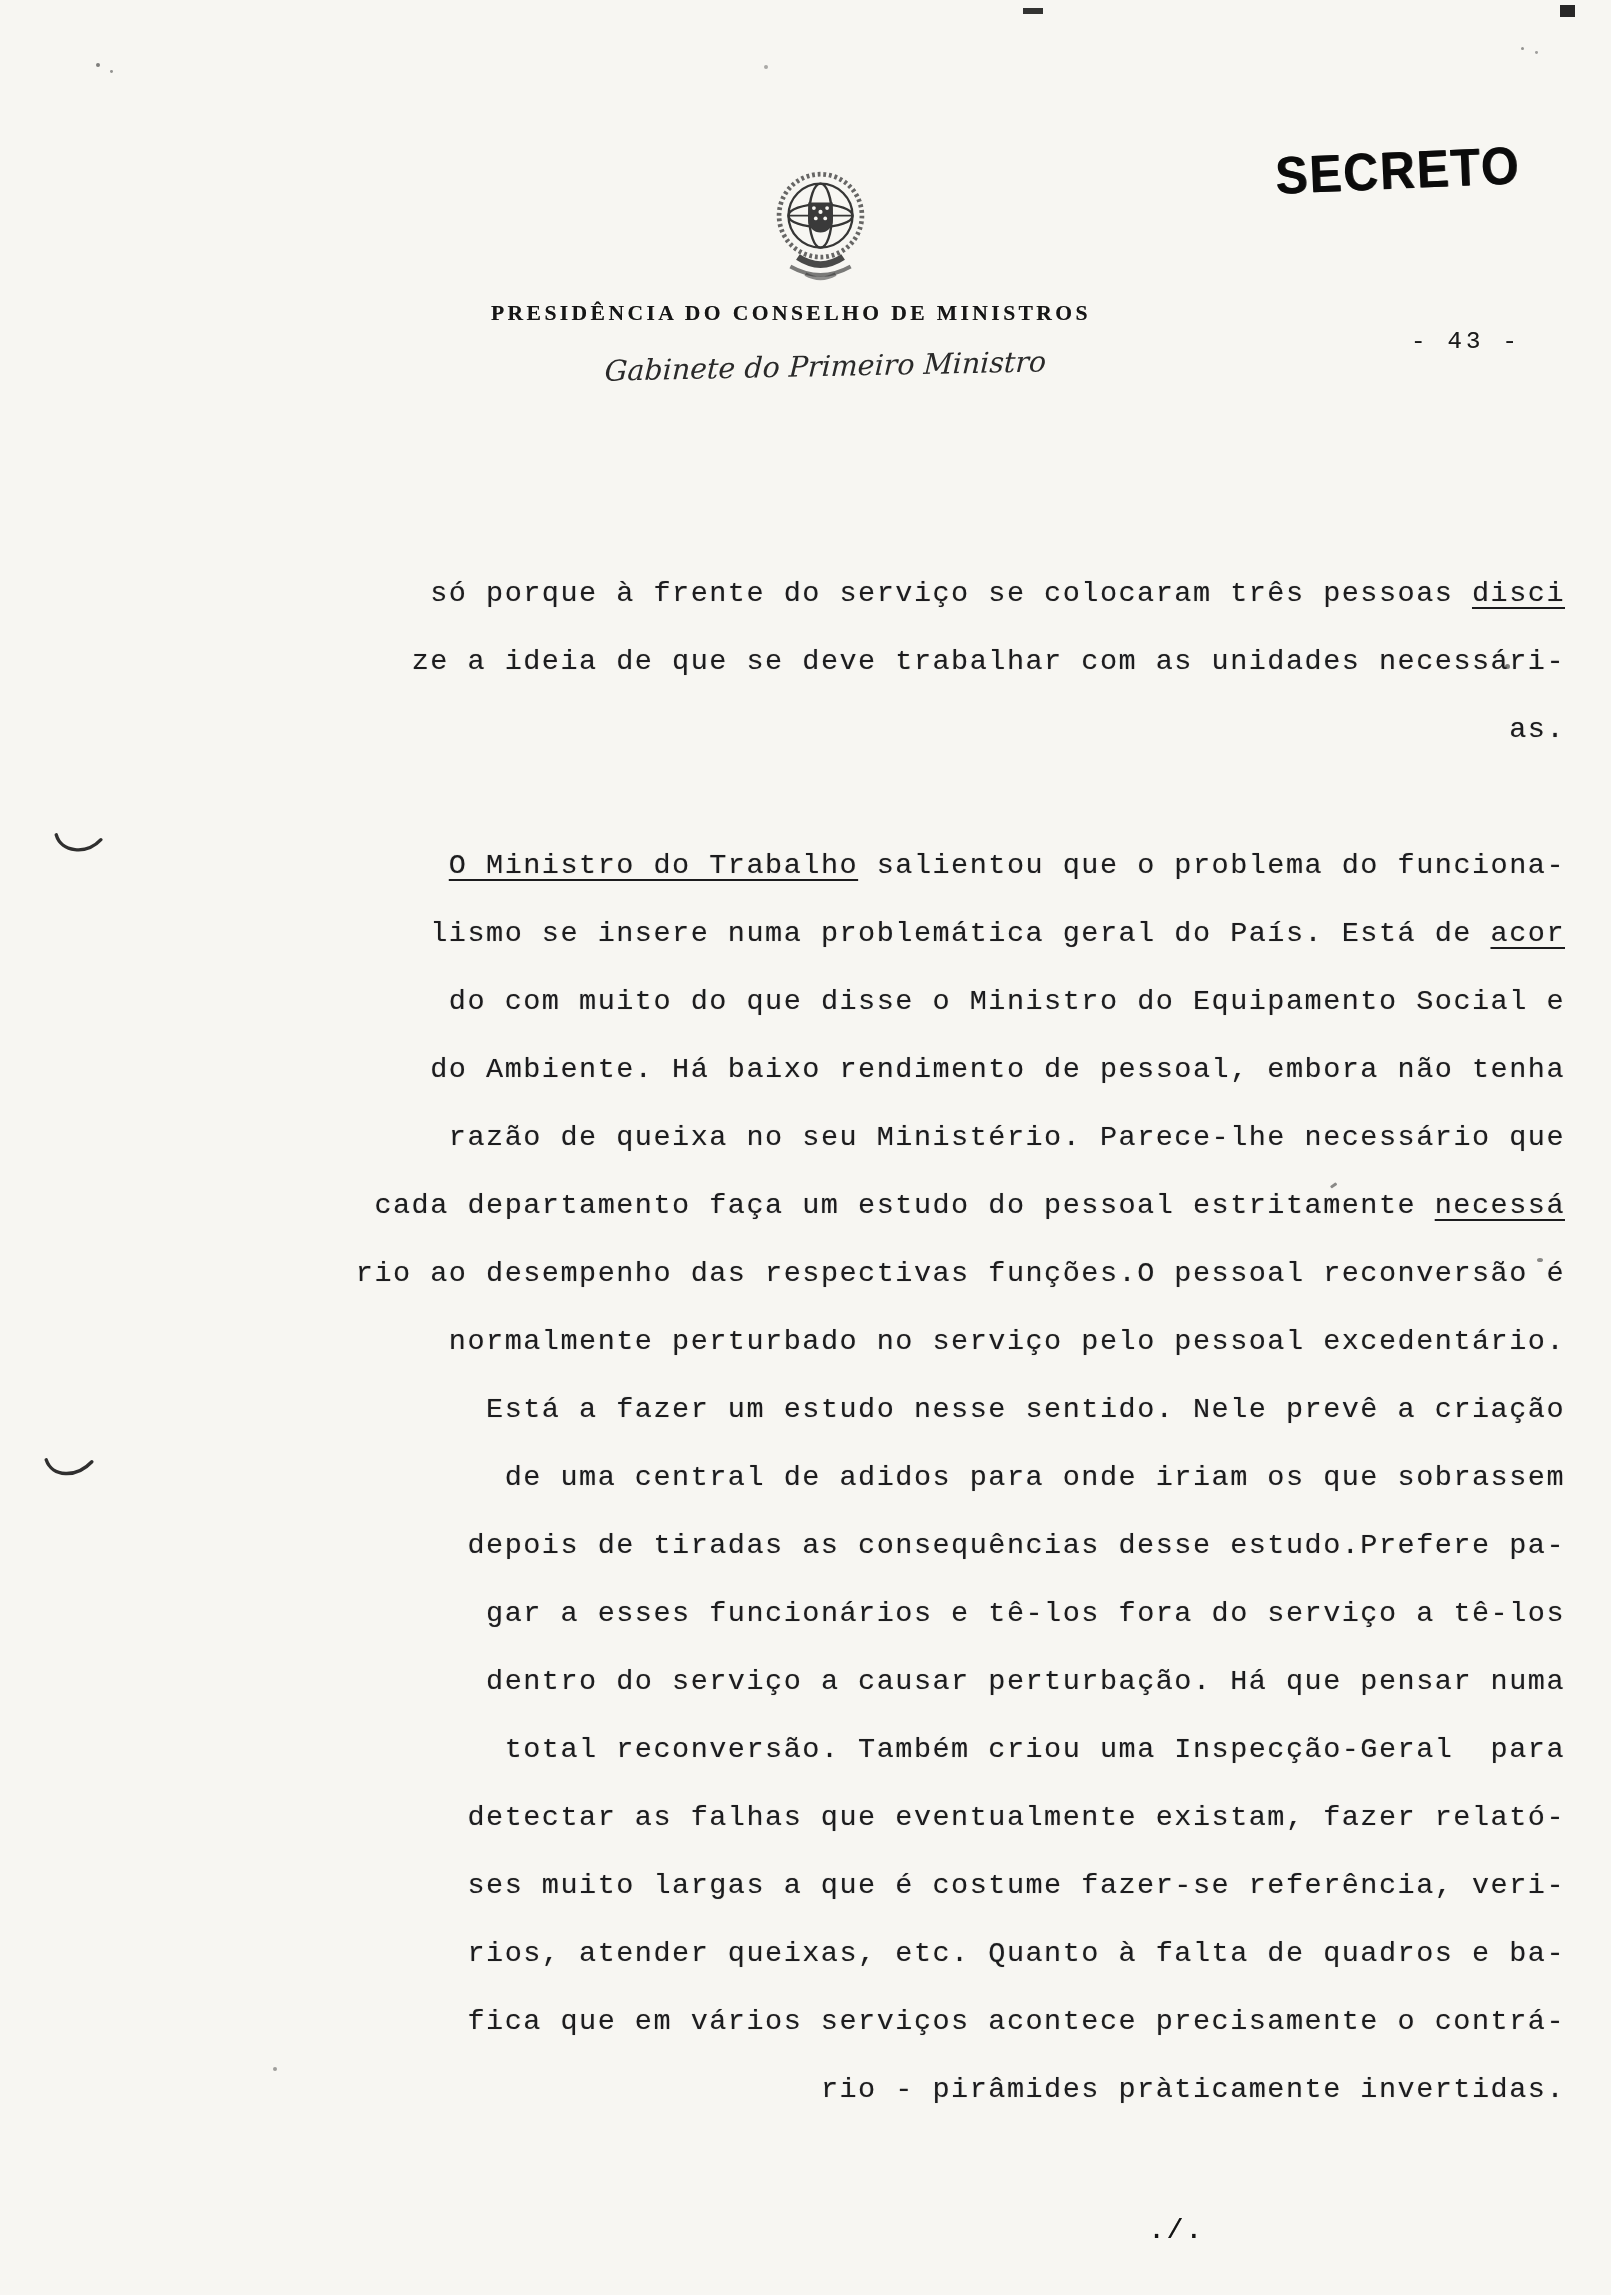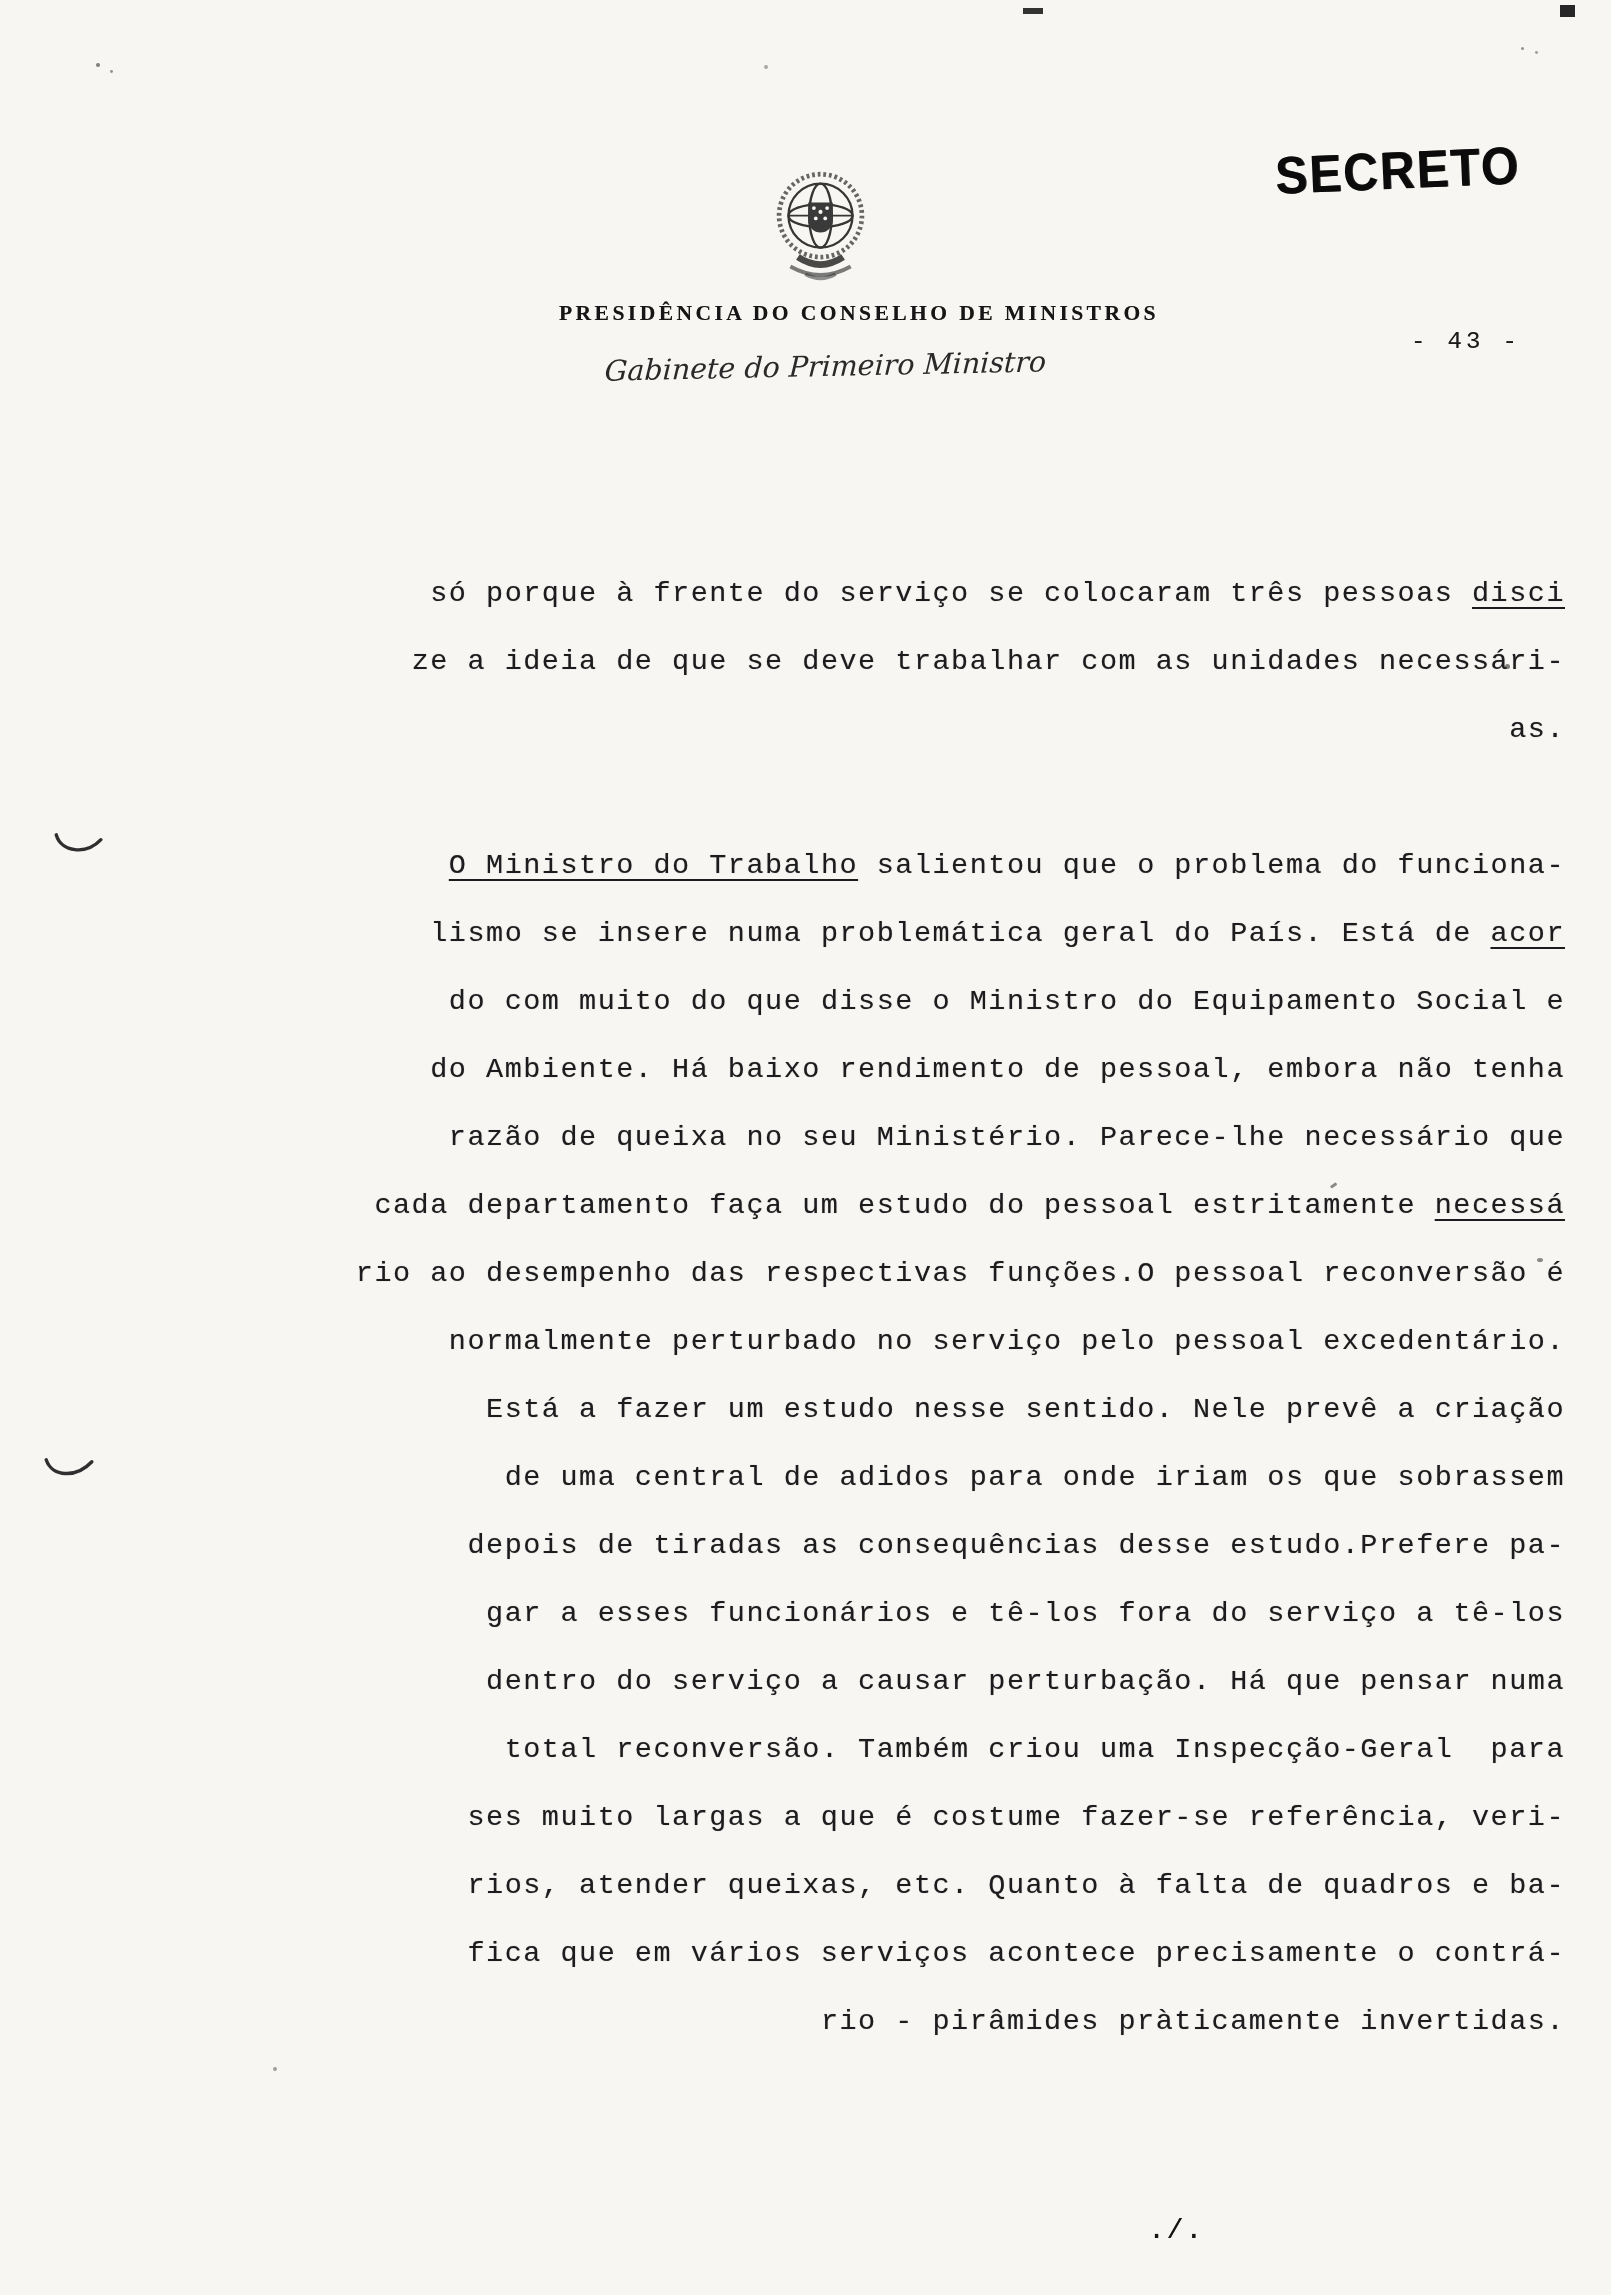--- a/index.html
+++ b/index.html
@@ -12,21 +12,21 @@
     background: #f7f6f2;
     overflow: hidden;
     color: #1d1d1d;
   }
 
   
   .seal { position: absolute; left: 764px; top: 162px; opacity: 0.92; }
 
   .org-title {
     position: absolute; top: 301px; left: 491px; width: 668px;
-    text-align: right;
+    text-align: left;
     font-family: "Liberation Serif", serif;
     font-weight: bold; font-size: 21.6px; letter-spacing: 3.4px;
     color: #161616;
     text-shadow: 0 0 0.5px rgba(0,0,0,.45);
   }
 
   .office-script {
     position: absolute; top: 350px; left: 560px; width: 531px;
     text-align: center;
     font-family: "DejaVu Serif", serif;
@@ -123,20 +123,21 @@
         <div class="tline"><span>razão de queixa no seu Ministério. Parece-lhe necessário que</span></div>
         <div class="tline"><span>cada departamento faça um estudo do pessoal estritamente </span><span class="u">necessá</span></div>
         <div class="tline"><span>rio ao desempenho das respectivas funções.O pessoal reconversão é</span></div>
         <div class="tline"><span>normalmente perturbado no serviço pelo pessoal excedentário.</span></div>
         <div class="tline"><span>Está a fazer um estudo nesse sentido. Nele prevê a criação</span></div>
         <div class="tline"><span>de uma central de adidos para onde iriam os que sobrassem</span></div>
         <div class="tline"><span>depois de tiradas as consequências desse estudo.Prefere pa-</span></div>
         <div class="tline"><span>gar a esses funcionários e tê-los fora do serviço a tê-los</span></div>
         <div class="tline"><span>dentro do serviço a causar perturbação. Há que pensar numa</span></div>
         <div class="tline"><span>total reconversão. Também criou uma Inspecção-Geral  para</span></div>
+        <div class="tline"><span>detectar as falhas que eventualmente existam, fazer relató-</span></div>
         <div class="tline"><span>ses muito largas a que é costume fazer-se referência, veri-</span></div>
         <div class="tline"><span>rios, atender queixas, etc. Quanto à falta de quadros e ba-</span></div>
         <div class="tline"><span>fica que em vários serviços acontece precisamente o contrá-</span></div>
         <div class="tline"><span>rio - pirâmides pràticamente invertidas.</span></div>
       </div>
   </div>
 
   <div class="footer-mark">./.</div>
 
   <div class="margin-mark" style="left:54px; top:829px;">

